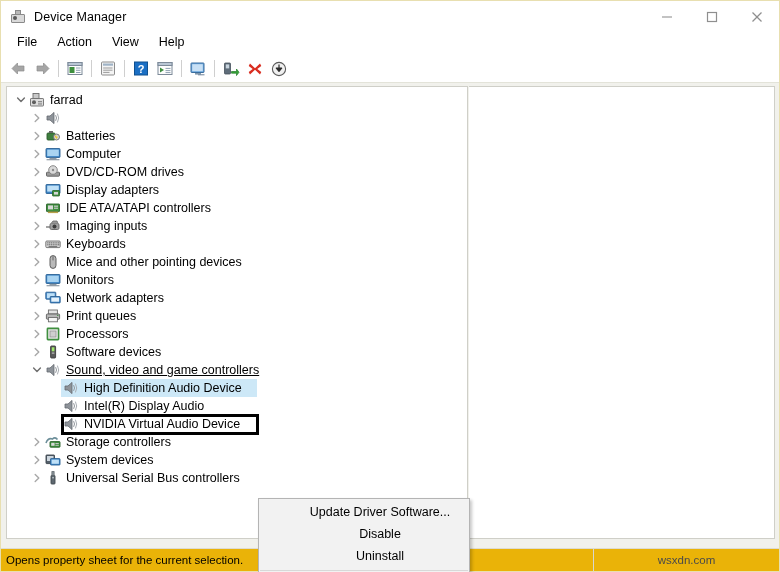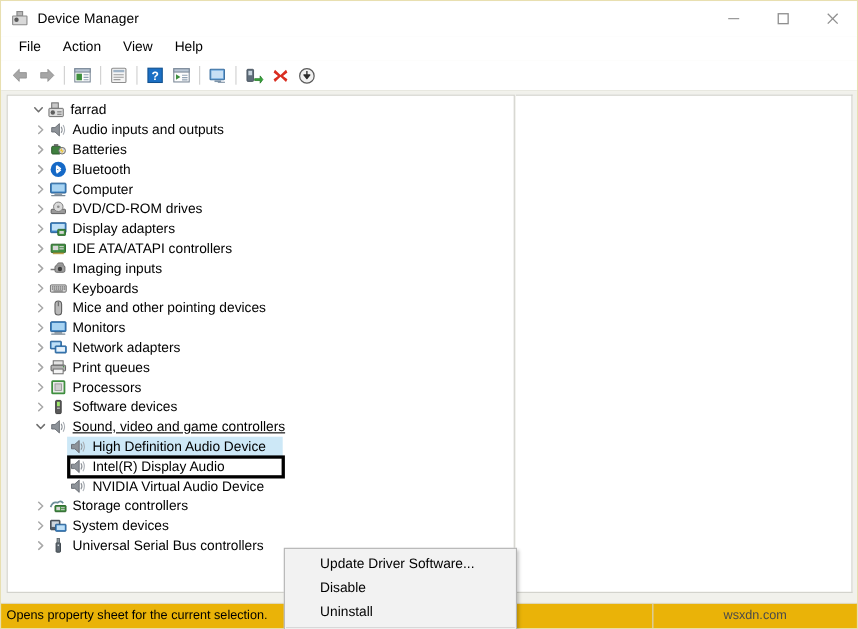--- a/index.html
+++ b/index.html
@@ -188,21 +188,21 @@
   .ticon {
     width: 16px; height: 16px;
     margin-right: 5px;
     flex: 0 0 auto;
     position: relative;
     display: inline-block;
   }
   .tlabel { line-height: 16px; }
   .tlabel.underline { text-decoration: underline; }
 
-  .lvl0 { padding-left: 20px; }
+  .lvl0 { padding-left: 6px; }
   .lvl1 { padding-left: 22px; }
   .lvl2 { padding-left: 56px; }
 
   .tnode.selected .sel-bg {
     position: absolute;
     left: 54px;
     top: 0;
     height: 18px;
     width: 196px;
     background: #cde8f7;
@@ -236,20 +236,21 @@
   }
   .ctx-item {
     height: 22px;
     display: flex;
     align-items: center;
     padding-left: 32px;
     font-size: 12.5px;
     color: #000;
     white-space: nowrap;
     position: relative;
+    justify-content: center;
   }
   .ctx-sep {
     height: 1px;
     background: #d8d8d8;
     margin: 3px 1px 3px 1px;
   }
 
   
   #statusbar {
     height: 22px;
@@ -427,47 +428,34 @@
             <span class="chev">
               <svg width="10" height="10" viewBox="0 0 10 10">
                 <path d="M3.2 1.6 L6.8 5 L3.2 8.4" fill="none" stroke="#a8a8a8" stroke-width="1.4" stroke-linecap="round" stroke-linejoin="round"></path>
               </svg>
             </span>
             <span class="ticon"><svg width="16" height="16" viewBox="0 0 16 16">
                 <path d="M2 6 L5 6 L9 2.4 L9 13.6 L5 10 L2 10 Z" fill="#8e9399" stroke="#63686e" stroke-width="0.8" stroke-linejoin="round"></path>
                 <path d="M10.6 5.2 Q12.4 8 10.6 10.8" fill="none" stroke="#8e9399" stroke-width="1"></path>
                 <path d="M12.4 3.6 Q15 8 12.4 12.4" fill="none" stroke="#a8adb3" stroke-width="1"></path>
               </svg></span>
-            <span class="tlabel">Audio inputs and outputs</span>
           </div>
           <div class="tnode lvl1">
             <span class="chev">
               <svg width="10" height="10" viewBox="0 0 10 10">
                 <path d="M3.2 1.6 L6.8 5 L3.2 8.4" fill="none" stroke="#a8a8a8" stroke-width="1.4" stroke-linecap="round" stroke-linejoin="round"></path>
               </svg>
             </span>
             <span class="ticon"><svg width="16" height="16" viewBox="0 0 16 16">
                 <rect x="2" y="5" width="8" height="7" rx="1" fill="#3f7f3f" stroke="#2b592b" stroke-width="0.9"></rect>
                 <rect x="4" y="3" width="4" height="2" fill="#6a6a6a"></rect>
                 <circle cx="11.5" cy="9" r="3" fill="#d8d8d8" stroke="#6d6d6d" stroke-width="0.9"></circle>
                 <path d="M11 6.5 L9.6 9.5 L11.4 9.5 L10.6 12 L13 8.8 L11.4 8.8 Z" fill="#f0c419"></path>
               </svg></span>
             <span class="tlabel">Batteries</span>
-          </div>
-          <div class="tnode lvl1">
-            <span class="chev">
-              <svg width="10" height="10" viewBox="0 0 10 10">
-                <path d="M3.2 1.6 L6.8 5 L3.2 8.4" fill="none" stroke="#a8a8a8" stroke-width="1.4" stroke-linecap="round" stroke-linejoin="round"></path>
-              </svg>
-            </span>
-            <span class="ticon"><svg width="16" height="16" viewBox="0 0 16 16">
-                <circle cx="8" cy="8" r="7" fill="#1569c7"></circle>
-                <path d="M6.4 4.6 L10 7.2 L6.4 10 L6.4 4.6 M6.4 6 L10 8.8 L6.4 11.4" fill="none" stroke="#ffffff" stroke-width="1.2" stroke-linejoin="round"></path>
-              </svg></span>
-            <span class="tlabel">Bluetooth</span>
           </div>
           <div class="tnode lvl1">
             <span class="chev">
               <svg width="10" height="10" viewBox="0 0 10 10">
                 <path d="M3.2 1.6 L6.8 5 L3.2 8.4" fill="none" stroke="#a8a8a8" stroke-width="1.4" stroke-linecap="round" stroke-linejoin="round"></path>
               </svg>
             </span>
             <span class="ticon"><svg width="16" height="16" viewBox="0 0 16 16">
                 <rect x="1" y="2.5" width="14" height="9" rx="0.8" fill="#3c83c4" stroke="#2d6295" stroke-width="0.9"></rect>
                 <rect x="2.2" y="3.6" width="11.6" height="6.5" fill="#a9d4f2"></rect>

